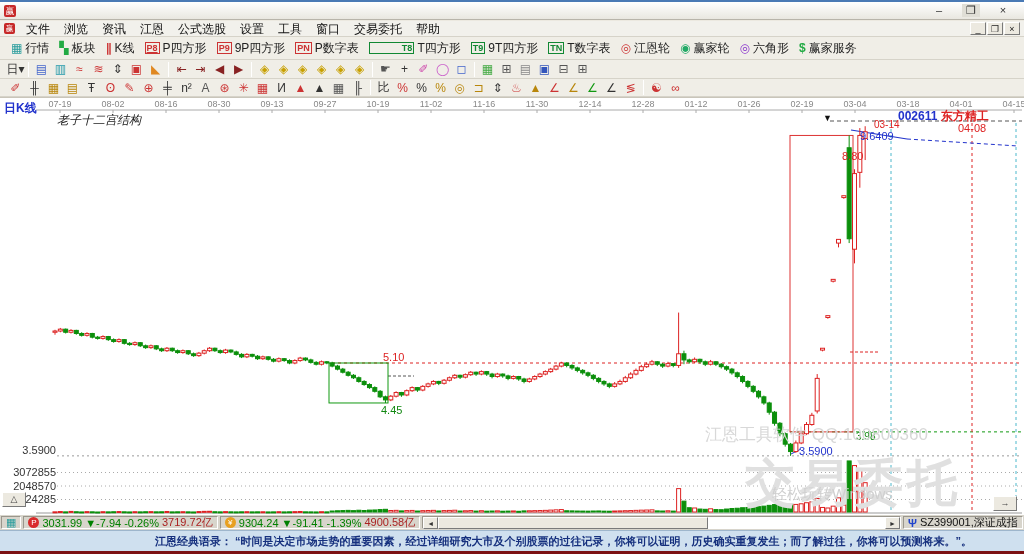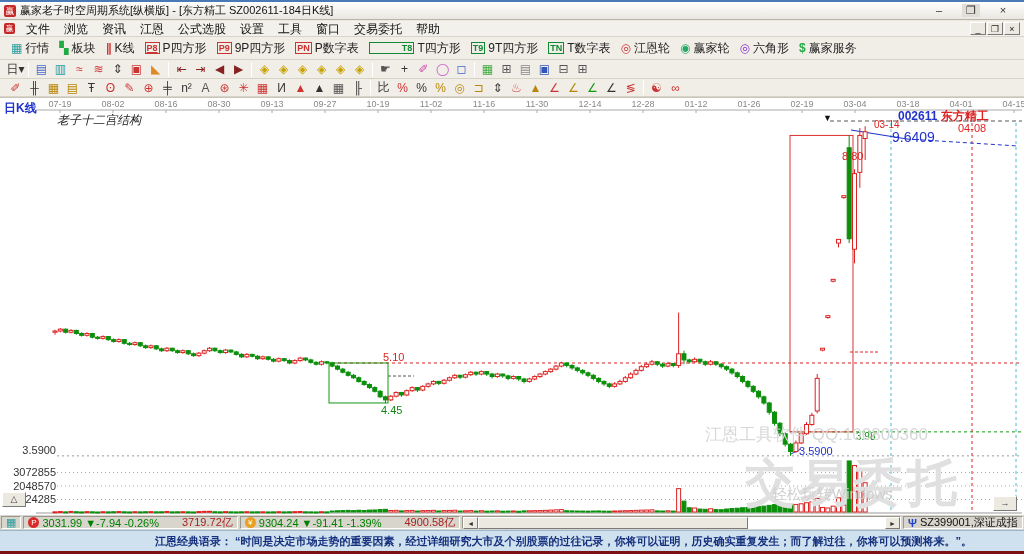--- a/index.html
+++ b/index.html
@@ -51,42 +51,41 @@
     font-size:9px; text-align:center; color:#444; }
 
   
   .statusbar { position:absolute; left:0; top:512px; width:1024px; height:16px; background:#d8d5cc;
     display:flex; align-items:stretch; border-top:1px solid #fff; font-size:11px; }
   .sb-cell { display:flex; align-items:center; gap:3px; padding:0 4px; border:1px solid;
     border-color:#9a968c #fff #fff #9a968c; margin:1px; white-space:nowrap; }
   .idx-icon { width:11px; height:11px; border-radius:50%; color:#fff; font-size:8px; line-height:11px;
     text-align:center; flex:none; }
   .idx-val { color:#008000; }
-  .idx-amt { color:#aa2222;margin-left:20px; }
+  .idx-amt { color:#aa2222; }
   .hsb { flex:1; display:flex; align-items:center; background:#fff; border:1px solid;
     border-color:#9a968c #fff #fff #9a968c; margin:1px; }
   .hsb-arrow { width:15px; height:12px; background:#ece9e0; border:1px solid; border-color:#fff #7a7a7a #7a7a7a #fff;
     font-size:7px; line-height:11px; text-align:center; color:#333; flex:none; }
   .hsb-thumb { width:270px; height:12px; background:#ece9e0; border:1px solid; border-color:#fff #7a7a7a #7a7a7a #fff; }
   .hsb-space { flex:1; }
 
   
   .quotebar { position:absolute; left:0; top:528px; width:1024px; height:21px; background:#cfe0ef;
     color:#16307e; font-weight:bold; font-size:11px; line-height:21px; padding-left:155px;
     white-space:nowrap; overflow:hidden; border-top:1px solid #9eb6cc; }
   .bottomstrip { position:absolute; left:0; top:549px; width:1024px; height:5px; background:#7c1113; }
 </style>
 </head>
 <body>
 
 <div id="app">
 
   <div class="titlebar">
     <span class="app-icon">赢</span>
-    <span class="title-text">赢家老子时空周期系统[纵横版] - [东方精工  SZ002611-184日K线]</span>
     <span class="tb-controls">
       <span>–</span>
       <span class="boxed">❐</span>
       <span>×</span>
     </span>
   </div>
 
   <div class="menubar">
     <span class="app-icon" style="width:11px;height:11px;font-size:8px;line-height:11px;">赢</span>
     <span id="menu-items"><span class="menu-item">文件</span><span class="menu-item">浏览</span><span class="menu-item">资讯</span><span class="menu-item">江恩</span><span class="menu-item">公式选股</span><span class="menu-item">设置</span><span class="menu-item">工具</span><span class="menu-item">窗口</span><span class="menu-item">交易委托</span><span class="menu-item">帮助</span></span>
@@ -753,21 +752,21 @@
     <div class="ovl" style="left:57px;top:16px;color:#222;font-size:12px;font-style:italic;">老子十二宫结构</div>
 
     <div class="ovl" style="left:898px;top:12px;font-size:12px;font-weight:bold;">
       <span class="blue">002611</span>
       <span class="red">东方精工</span>
     </div>
 
     <div class="ovl" style="left:823px;top:16px;font-size:9px;color:#111;">▼</div>
     <div class="ovl red" style="left:842px;top:25px;font-size:11px;margin-top:27px;">8.80</div>
     <div class="ovl red" style="left:874px;top:21px;font-size:10px;">03-14</div>
-    <div class="ovl blue" style="left:892px;top:32px;font-size:14px;">9.6409</div>
+    <div class="ovl blue" style="left:860px;top:32px;font-size:11px;">9.6409</div>
     <div class="ovl red" style="left:958px;top:24px;font-size:11px;">04-08</div>
 
     <div class="ovl red" style="left:383px;top:253px;font-size:11px;">5.10</div>
     <div class="ovl green" style="left:381px;top:306px;font-size:11px;">4.45</div>
     <div class="ovl green" style="left:856px;top:333px;font-size:10px;">3.98</div>
     <div class="ovl blue" style="left:799px;top:347px;font-size:11px;">3.5900</div>
 
     <div class="ovl axis-label" style="left:8px;top:346px;">3.5900</div>
     <div class="ovl axis-label" style="left:8px;top:368px;">3072855</div>
     <div class="ovl axis-label" style="left:8px;top:382px;">2048570</div>

